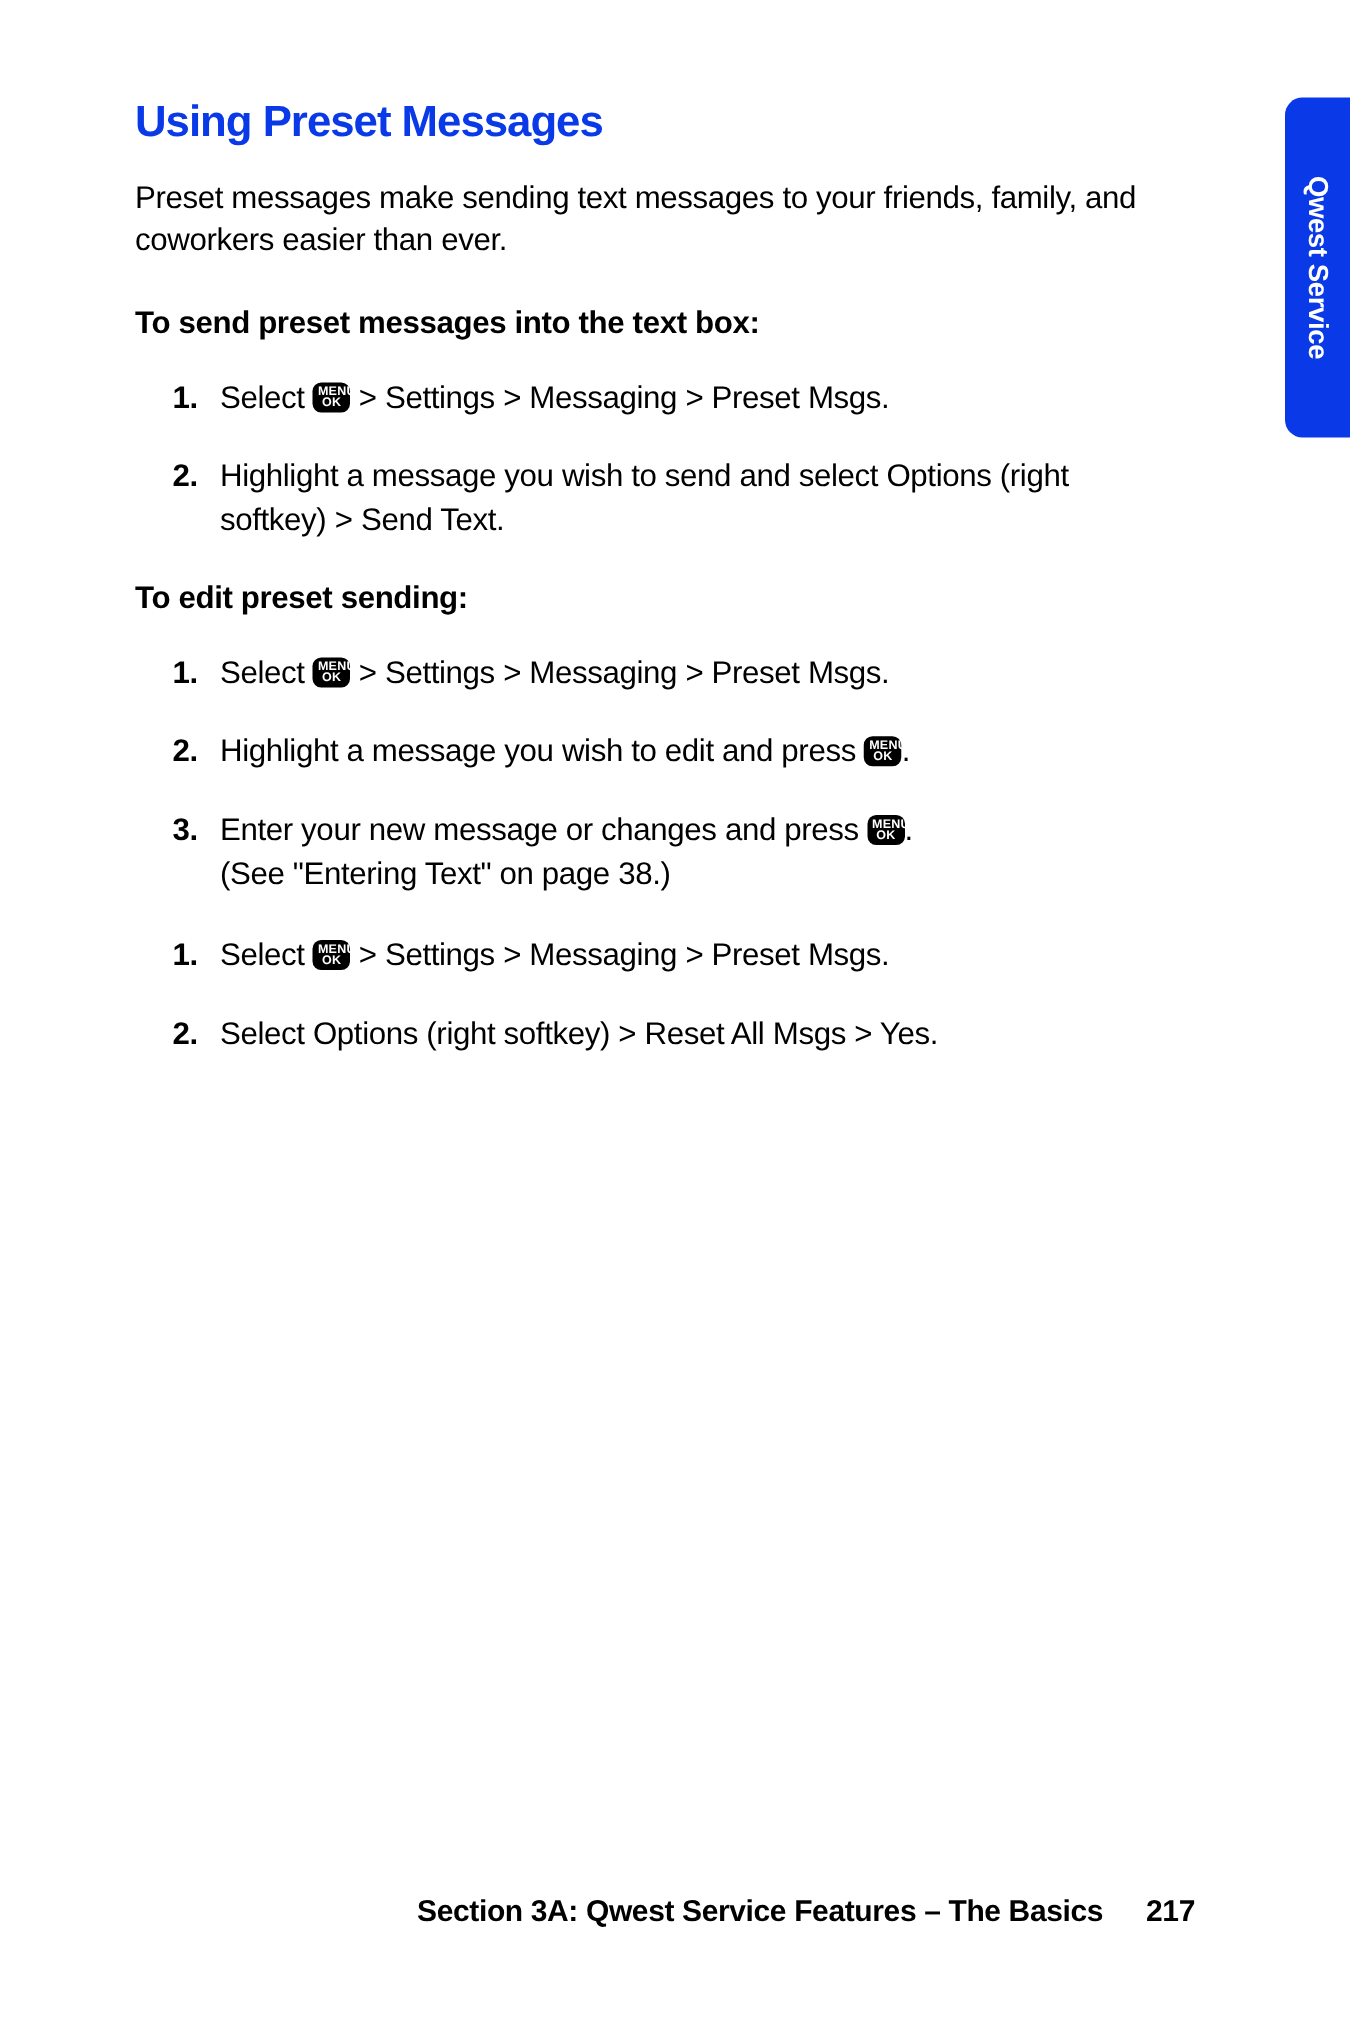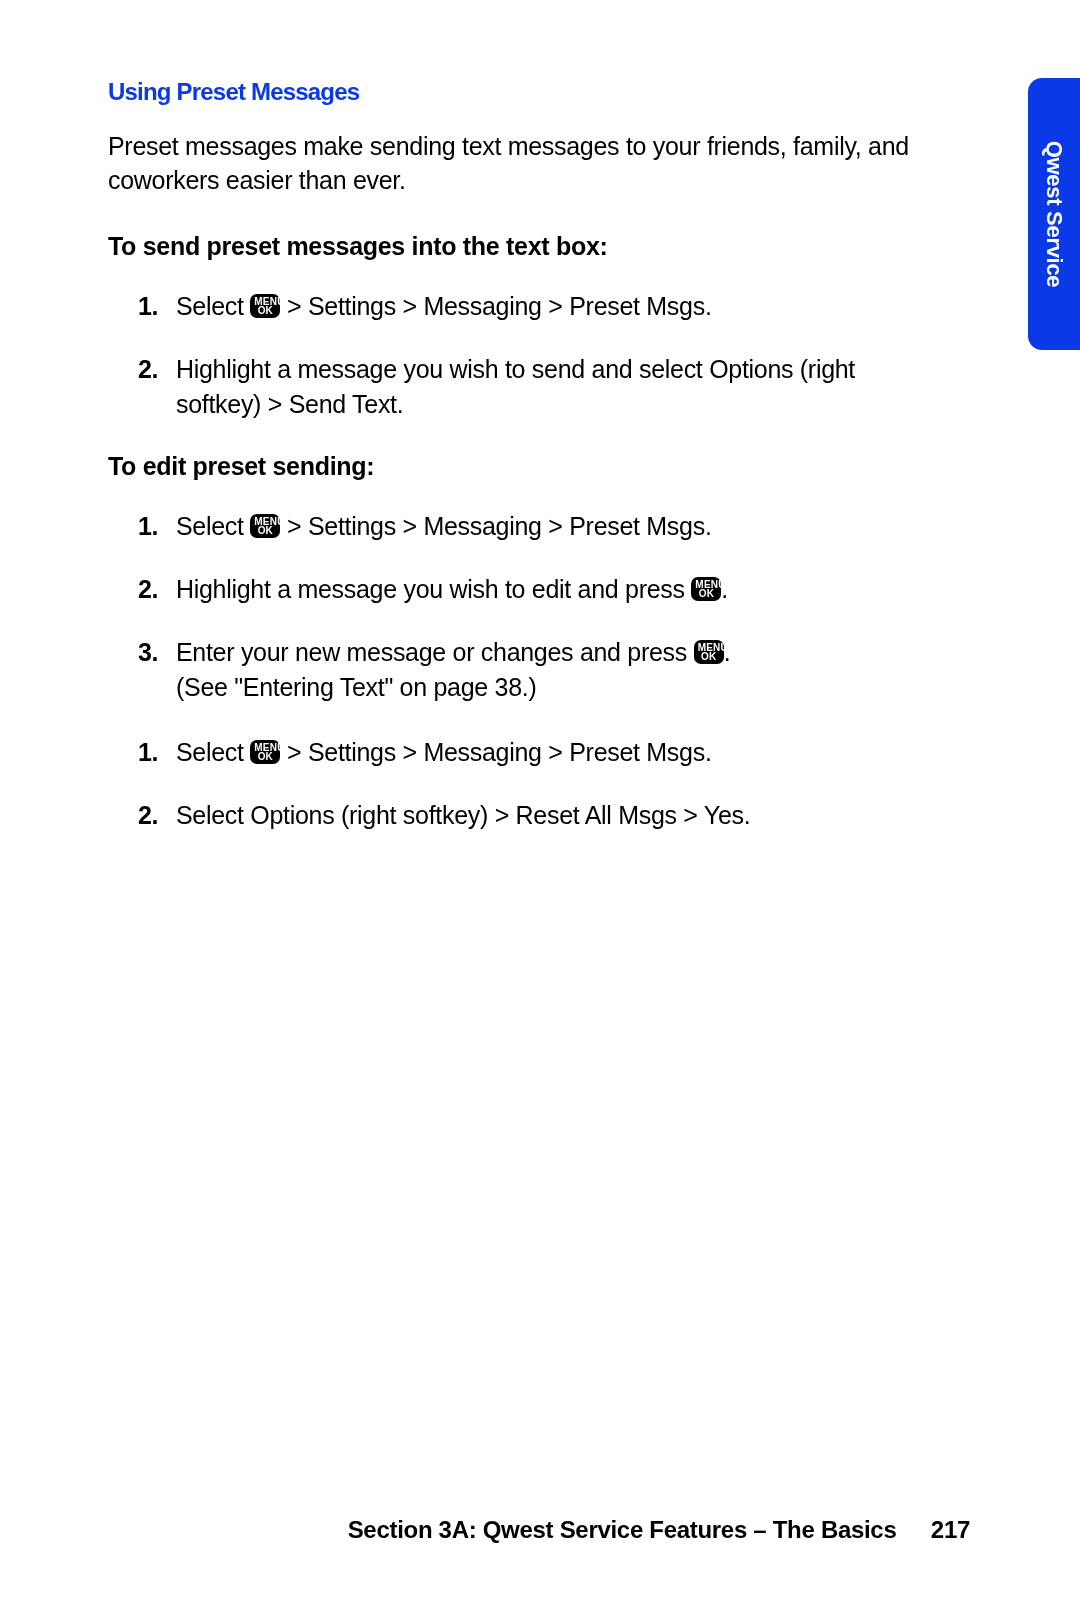--- a/index.html
+++ b/index.html
@@ -16,21 +16,21 @@
   }
   .page {
     position: absolute;
     left: 108px;
     top: 78px;
     width: 830px;
   }
   h2.heading {
     color: #0a3ae8;
     font-weight: 700;
-    font-size: 24px;
+    font-size: 35px;
     margin: 0 0 24px 0;
     letter-spacing: -0.8px;
     font-stretch: condensed;
   }
   p.intro {
     margin: 0 0 34px 0;
     line-height: 1.35;
     font-stretch: condensed;
   }
   .subhead {
@@ -93,21 +93,21 @@
   .side-tab span {
     position: absolute;
     top: 50%;
     left: 50%;
     transform: translate(-50%,-50%) rotate(90deg);
     white-space: nowrap;
   }
   .footer {
     position: absolute;
     bottom: 76px;
-    right: 110px;
+    right: 124px;
     font-weight: 700;
     font-size: 24px;
     font-stretch: condensed;
   }
   .footer .pnum { margin-left: 28px; }
 </style>
 </head>
 <body>
 
 <div class="side-tab">

